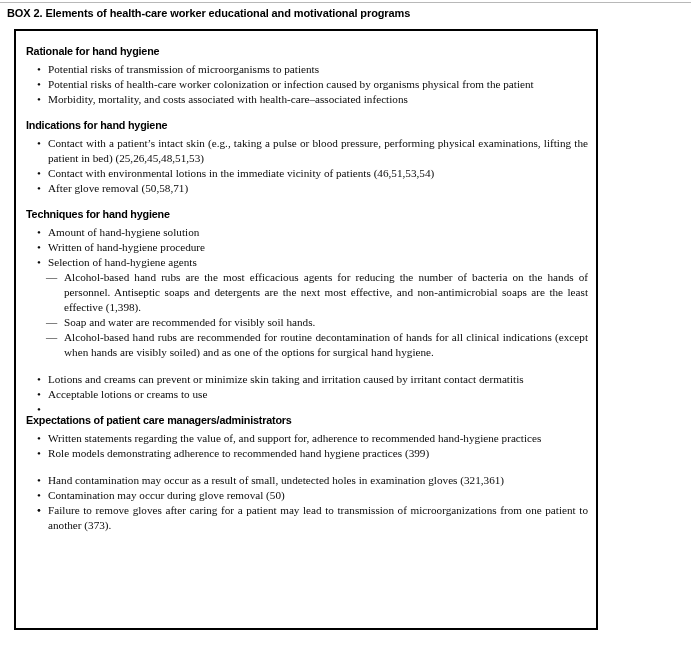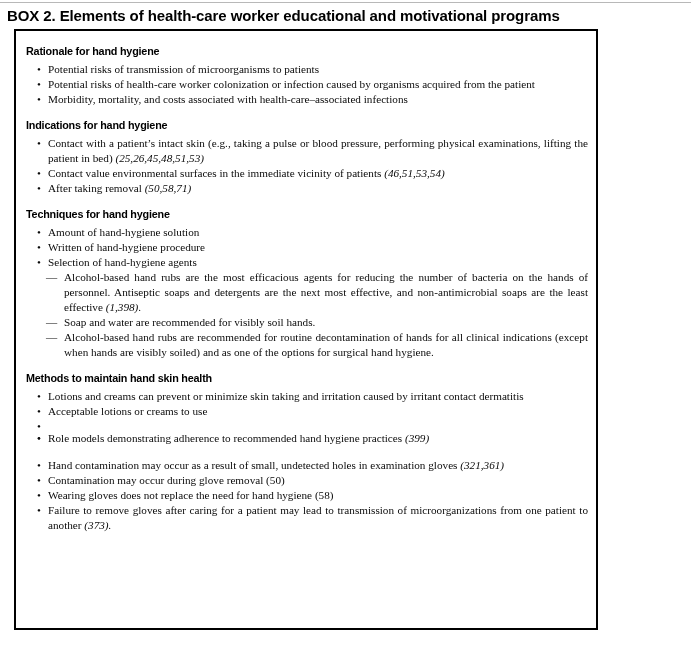--- a/index.html
+++ b/index.html
@@ -13,21 +13,21 @@
   }
   .top-rule {
     position: absolute; top: 2px; left: 0;
     width: 691px; height: 1px;
     background: #b8b8b8;
   }
   .doc-title {
     position: absolute; left: 7px; top: 7px;
     font-family: "Liberation Sans", sans-serif;
     font-weight: bold;
-    font-size: 15px;
+    font-size: 11px;
     letter-spacing: -0.1px;
     color: #000;
     white-space: nowrap;
   }
   .box {
     position: absolute; left: 14px; top: 29px;
     width: 584px; height: 601px;
     border: 2px solid #000;
     box-sizing: border-box;
     padding: 14px 8px 0 10px;
@@ -48,74 +48,74 @@
     font-size: 11.2px;
     line-height: 15px;
     text-align: justify;
     color: #0a0a0a;
   }
   .item.bullet { padding-left: 22px; }
   .item.dash   { padding-left: 38px; }
   .marker { position: absolute; top: 0; }
   .marker-bullet { left: 11px; }
   .marker-dash   { left: 20px; }
-  .ref { font-style: italic; }
+  .ref { }
 </style>
 </head>
 <body>
 
 <div class="top-rule"></div>
 
 <div class="doc-title">BOX 2. Elements of health-care worker educational and motivational programs</div>
 
 <div class="box">
   <div>
       <div class="section">
         <div class="section-heading">Rationale for hand hygiene</div>
         <div class="item-list">
           <div class="item bullet"><span class="marker marker-bullet">•</span><span class="item-text"><span>Potential risks of transmission of microorganisms to patients</span></span></div>
-          <div class="item bullet"><span class="marker marker-bullet">•</span><span class="item-text"><span>Potential risks of health-care worker colonization or infection caused by organisms acquired from the patient</span></span></div>
+          <div class="item bullet"><span class="marker marker-bullet">•</span><span class="item-text"><span>Potential risks of health-care worker colonization or infection caused by organisms physical from the patient</span></span></div>
           <div class="item bullet"><span class="marker marker-bullet">•</span><span class="item-text"><span>Morbidity, mortality, and costs associated with health-care–associated infections</span></span></div>
         </div>
       </div>
       <div class="section">
         <div class="section-heading">Indications for hand hygiene</div>
         <div class="item-list">
           <div class="item bullet"><span class="marker marker-bullet">•</span><span class="item-text"><span>Contact with a patient’s intact skin (e.g., taking a pulse or blood pressure, performing physical examinations, lifting the patient in bed) </span><span class="ref">(25,26,45,48,51,53)</span></span></div>
-          <div class="item bullet"><span class="marker marker-bullet">•</span><span class="item-text"><span>Contact value environmental surfaces in the immediate vicinity of patients </span><span class="ref">(46,51,53,54)</span></span></div>
-          <div class="item bullet"><span class="marker marker-bullet">•</span><span class="item-text"><span>After taking removal </span><span class="ref">(50,58,71)</span></span></div>
+          <div class="item bullet"><span class="marker marker-bullet">•</span><span class="item-text"><span>Contact with environmental lotions in the immediate vicinity of patients </span><span class="ref">(46,51,53,54)</span></span></div>
+          <div class="item bullet"><span class="marker marker-bullet">•</span><span class="item-text"><span>After glove removal </span><span class="ref">(50,58,71)</span></span></div>
         </div>
       </div>
       <div class="section">
         <div class="section-heading">Techniques for hand hygiene</div>
         <div class="item-list">
           <div class="item bullet"><span class="marker marker-bullet">•</span><span class="item-text"><span>Amount of hand-hygiene solution</span></span></div>
           <div class="item bullet"><span class="marker marker-bullet">•</span><span class="item-text"><span>Written of hand-hygiene procedure</span></span></div>
           <div class="item bullet"><span class="marker marker-bullet">•</span><span class="item-text"><span>Selection of hand-hygiene agents</span></span></div>
           <div class="item dash"><span class="marker marker-dash">—</span><span class="item-text"><span>Alcohol-based hand rubs are the most efficacious agents for reducing the number of bacteria on the hands of personnel. Antiseptic soaps and detergents are the next most effective, and non-antimicrobial soaps are the least effective </span><span class="ref">(1,398)</span><span>.</span></span></div>
           <div class="item dash"><span class="marker marker-dash">—</span><span class="item-text"><span>Soap and water are recommended for visibly soil hands.</span></span></div>
           <div class="item dash"><span class="marker marker-dash">—</span><span class="item-text"><span>Alcohol-based hand rubs are recommended for routine decontamination of hands for all clinical indications (except when hands are visibly soiled) and as one of the options for surgical hand hygiene.</span></span></div>
         </div>
       </div>
       <div class="section">
-        <div class="section-heading">Methods to maintain hand skin health</div>
         <div class="item-list">
           <div class="item bullet"><span class="marker marker-bullet">•</span><span class="item-text"><span>Lotions and creams can prevent or minimize skin taking and irritation caused by irritant contact dermatitis</span></span></div>
           <div class="item bullet"><span class="marker marker-bullet">•</span><span class="item-text"><span>Acceptable lotions or creams to use</span></span></div>
           <div class="item bullet"><span class="marker marker-bullet">•</span></div>
         </div>
       </div>
       <div class="section">
+        <div class="section-heading">Expectations of patient care managers/administrators</div>
         <div class="item-list">
-          <div class="item bullet"><span class="marker marker-bullet">•</span></div>
+          <div class="item bullet"><span class="marker marker-bullet">•</span><span class="item-text"><span>Written statements regarding the value of, and support for, adherence to recommended hand-hygiene practices</span></span></div>
           <div class="item bullet"><span class="marker marker-bullet">•</span><span class="item-text"><span>Role models demonstrating adherence to recommended hand hygiene practices </span><span class="ref">(399)</span></span></div>
         </div>
       </div>
       <div class="section">
         <div class="item-list">
           <div class="item bullet"><span class="marker marker-bullet">•</span><span class="item-text"><span>Hand contamination may occur as a result of small, undetected holes in examination gloves </span><span class="ref">(321,361)</span></span></div>
           <div class="item bullet"><span class="marker marker-bullet">•</span><span class="item-text"><span>Contamination may occur during glove removal (50)</span></span></div>
-          <div class="item bullet"><span class="marker marker-bullet">•</span><span class="item-text"><span>Wearing gloves does not replace the need for hand hygiene (58)</span></span></div>
+          <div class="item bullet"><span class="marker marker-bullet">•</span></div>
           <div class="item bullet"><span class="marker marker-bullet">•</span><span class="item-text"><span>Failure to remove gloves after caring for a patient may lead to transmission of microorganizations from one patient to another </span><span class="ref">(373).</span></span></div>
         </div>
       </div>
     </div>
 </div>
 
 </body></html>

